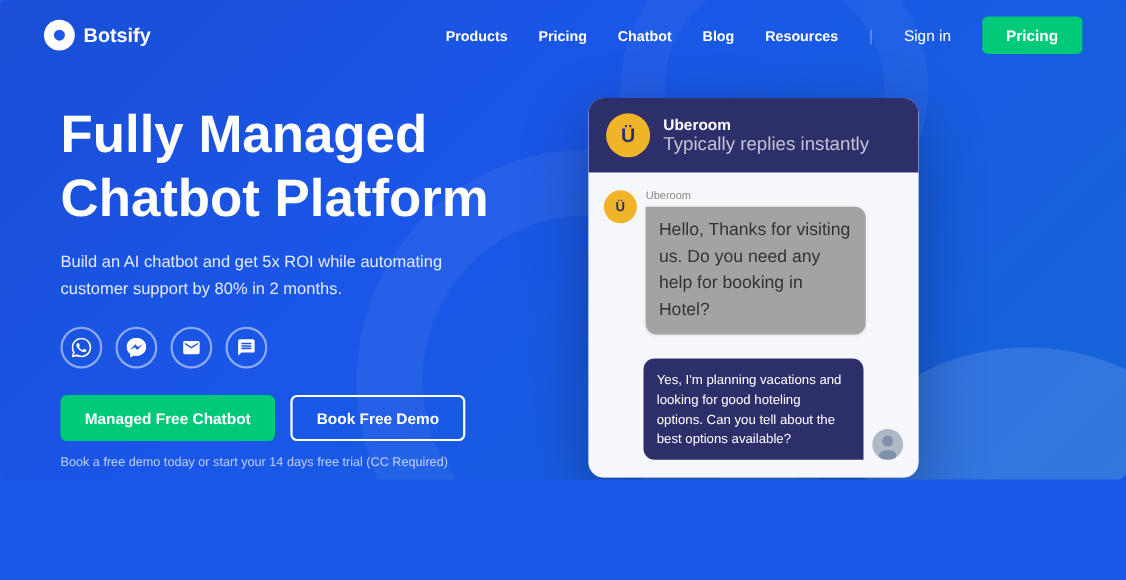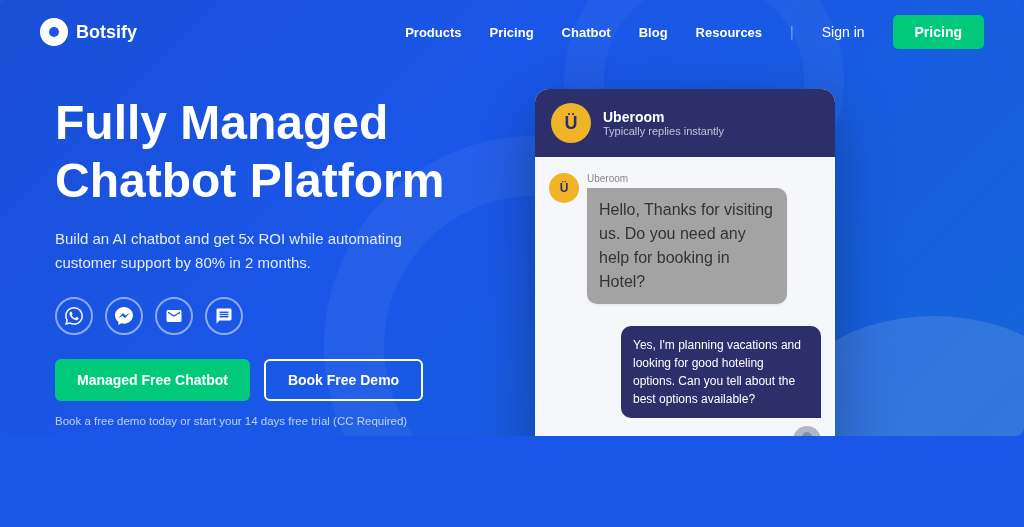--- a/index.html
+++ b/index.html
@@ -233,21 +233,21 @@
       color: #2d2f6b;
       flex-shrink: 0;
     }
     .chat-header-info .chat-name {
       color: white;
       font-size: 14px;
       font-weight: 600;
     }
     .chat-header-info .chat-status {
       color: rgba(255,255,255,0.7);
-      font-size: 11px;
+      font-size: 17px;
     }
     .chat-body {
       background: #f5f7fa;
       padding: 16px 14px;
       min-height: 200px;
     }
     .chat-bot-message {
       display: flex;
       gap: 8px;
       margin-bottom: 14px;
@@ -283,21 +283,20 @@
       line-height: 1.5;
       max-width: 200px;
       box-shadow: 0 1px 3px rgba(0,0,0,0.08);
     }
     .chat-user-message {
       display: flex;
       justify-content: flex-end;
       align-items: flex-end;
       gap: 8px;
       margin-top: 22px;
-      flex-direction: column;
     }
     .chat-user-bubble {
       background: #2d2f6b;
       border-radius: 10px 10px 0 10px;
       padding: 10px 12px;
       font-size: 12px;
       color: white;
       line-height: 1.5;
       max-width: 200px;
     }

